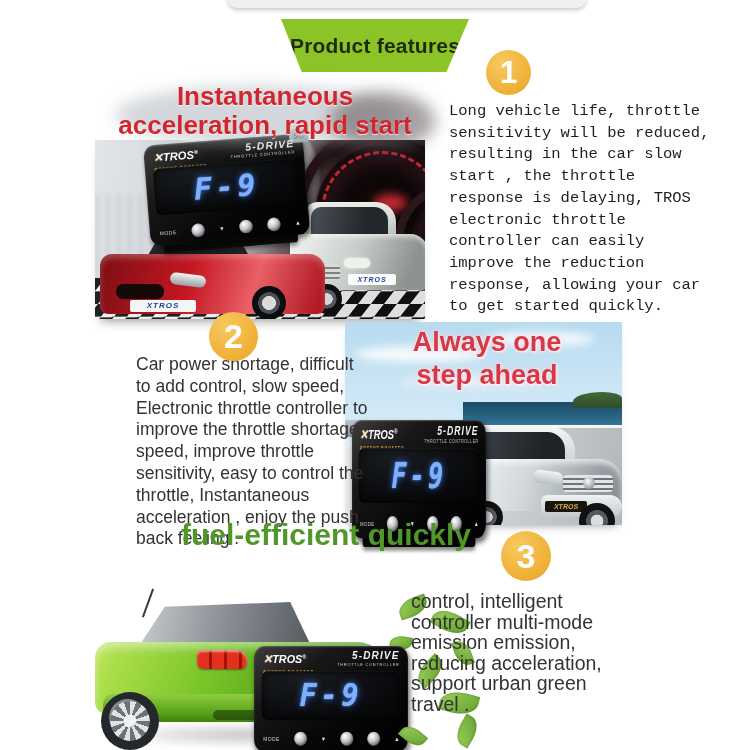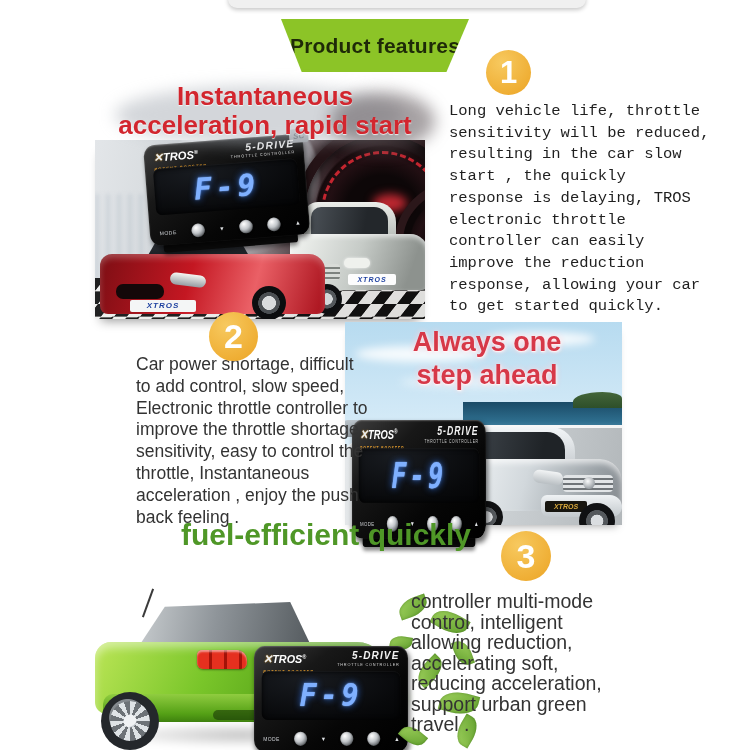--- a/index.html
+++ b/index.html
@@ -233,21 +233,21 @@
   <div class="abs blur-blob blob1"></div>
   <div class="abs blur-blob blob2"></div>
   <div class="abs h-red1">
     <div>Instantaneous</div>
     <div>acceleration, rapid start</div>
   </div>
   <div class="abs body-text body1">
       <div class="ln">Long vehicle life, throttle</div>
       <div class="ln">sensitivity will be reduced,</div>
       <div class="ln">resulting in the car slow</div>
-      <div class="ln">start , the quickly</div>
+      <div class="ln">start , the throttle</div>
       <div class="ln">response is delaying, TROS</div>
       <div class="ln">electronic throttle</div>
       <div class="ln">controller can easily</div>
       <div class="ln">improve the reduction</div>
       <div class="ln">response, allowing your car</div>
       <div class="ln">to get started quickly.</div>
     </div>
 
   <div class="abs photo1">
     <div class="abs city"></div>
@@ -282,20 +282,21 @@
 
   <div class="abs h-red2">
     <div>Always one</div>
     <div>step ahead</div>
   </div>
   <div class="abs body-text body2">
       <div class="ln">Car power shortage, difficult</div>
       <div class="ln">to add control, slow speed,</div>
       <div class="ln">Electronic throttle controller to</div>
       <div class="ln">improve the throttle shortage</div>
+      <div class="ln">speed, improve throttle</div>
       <div class="ln">sensitivity, easy to control the</div>
       <div class="ln">throttle, Instantaneous</div>
       <div class="ln">acceleration , enjoy the push</div>
       <div class="ln">back feeling .</div>
     </div>
 
   <div class="abs photo2">
     <div class="abs cloud" style="left:10px;top:24px;width:130px;height:16px;"></div>
     <div class="abs cloud" style="left:140px;top:10px;width:110px;height:14px;"></div>
     <div class="abs cloud" style="left:55px;top:54px;width:150px;height:12px;opacity:.6;"></div>
@@ -315,24 +316,23 @@
       <div class="abs vw-decal">XTROS</div>
       <div class="abs vw-wheel vw-w1"></div>
       <div class="abs vw-wheel vw-w2"></div>
     </div>
   </div>
 
   <div class="abs h-green">
     <span class="g2">fuel-efficient quickly</span>
   </div>
   <div class="abs body-text body3">
+      <div class="ln">control, intelligent</div>
       <div class="ln">controller multi-mode</div>
-      <div class="ln">control, intelligent</div>
-      <div class="ln">allowing reduction,</div>
-      <div class="ln">accelerating soft,</div>
+      <div class="ln">emission emission,</div>
       <div class="ln">reducing acceleration,</div>
       <div class="ln">support urban green</div>
       <div class="ln">travel .</div>
     </div>
 
   <div class="abs scene3">
     <div class="abs gc-shadow"></div>
     <div class="abs gc-antenna"></div>
     <div class="abs gc-roof"></div>
     <div class="abs gc-body"></div>

